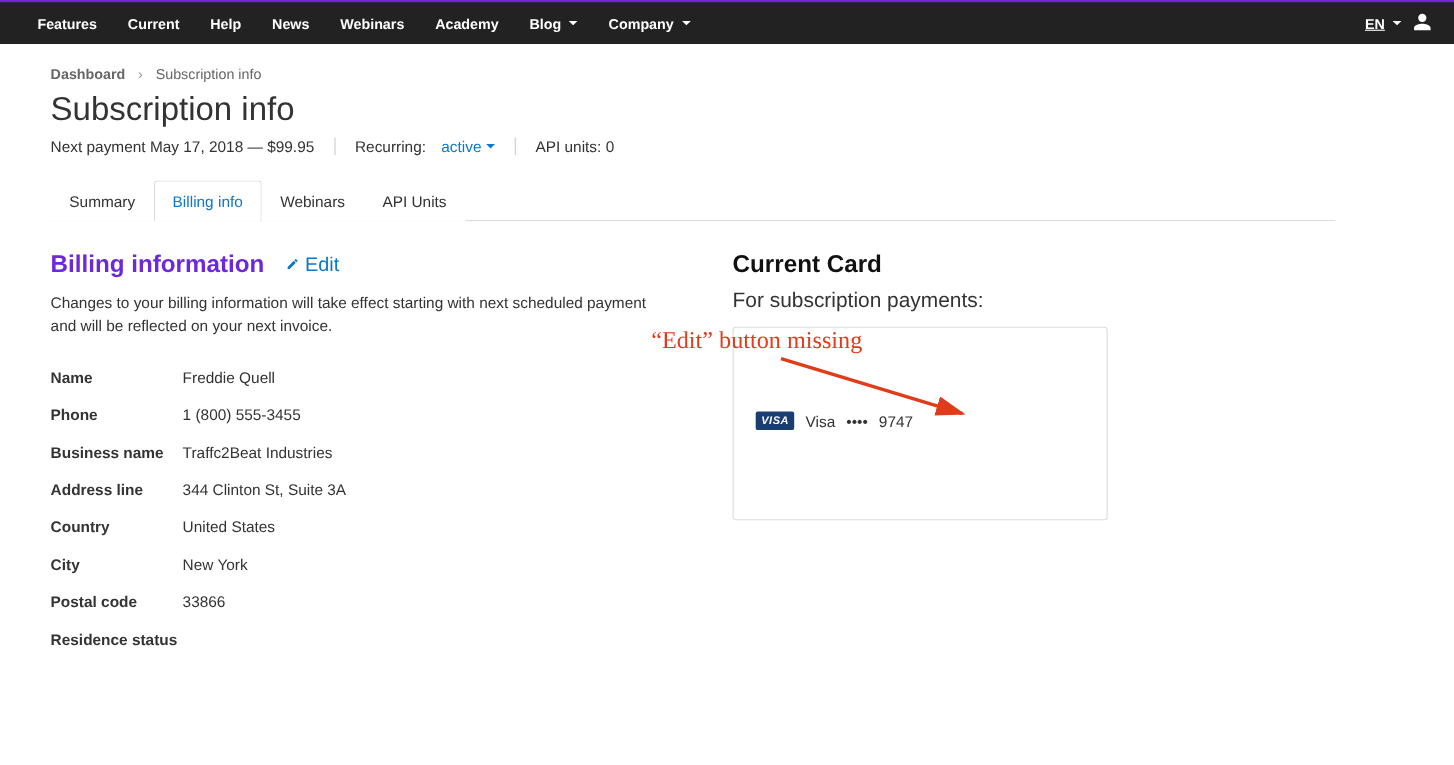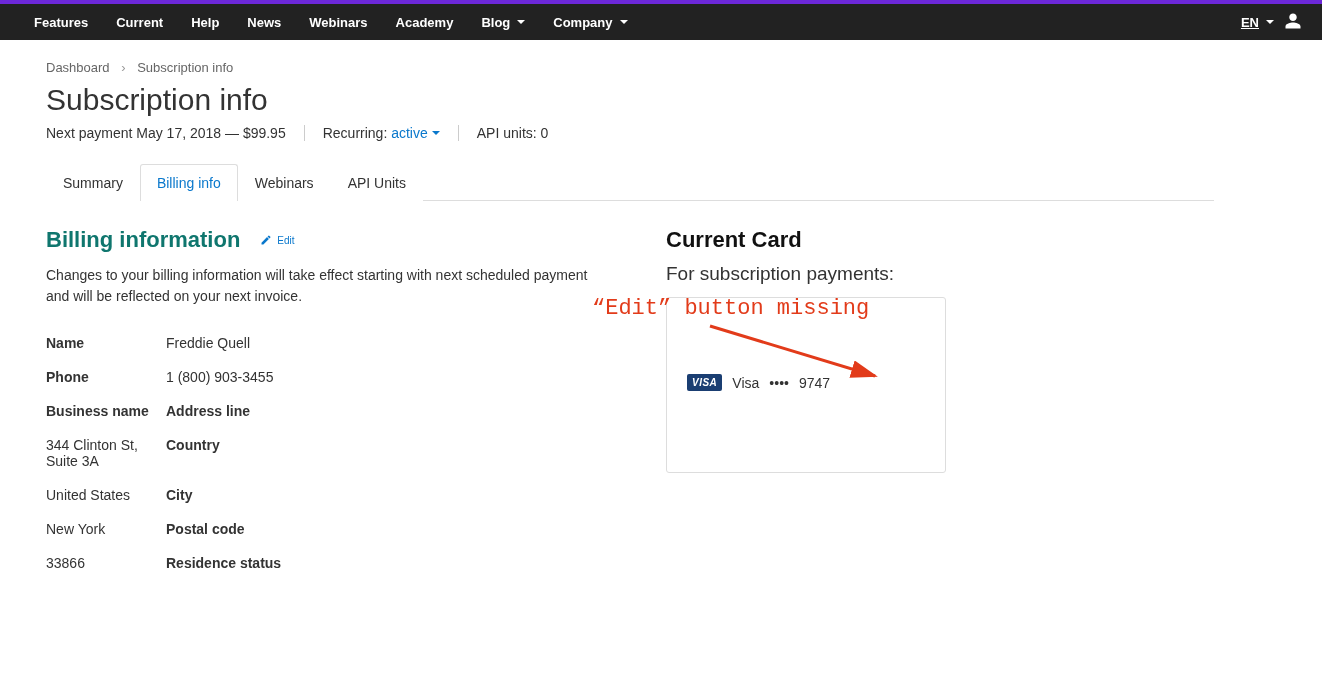--- a/index.html
+++ b/index.html
@@ -1,52 +1,52 @@
 <!DOCTYPE html>
 <html><head>
 <meta charset="utf-8">
 <style>
   * { box-sizing: border-box; margin: 0; padding: 0; }
   body { font-family: -apple-system, BlinkMacSystemFont, "Segoe UI", Arial, sans-serif; font-size: 14px; color: #333; background: #fff; width: 1322px; }
-  .topbar { background: #222; height: 40px; display: flex; align-items: center; padding: 0 20px; border-top: 4px solid #6d28d9; justify-content: space-between; }
+  .topbar { background: #222; height: 40px; display: flex; align-items: center; padding: 0 20px; border-top: 2px solid #6d28d9; justify-content: space-between; }
   .topnav { display: flex; gap: 0; }
   .topnav a { color: #fff; text-decoration: none; padding: 11px 14px; font-size: 13px; font-weight: 600; display: inline-flex; align-items: center; gap: 4px; }
   .caret { width: 0; height: 0; border-left: 4px solid transparent; border-right: 4px solid transparent; border-top: 4px solid #fff; display: inline-block; margin-left: 3px; }
   .topright { display: flex; align-items: center; gap: 10px; }
   .lang { color: #fff; font-size: 13px; font-weight: 600; display: flex; align-items: center; gap: 4px; cursor: pointer; text-decoration: underline; }
   .user-icon svg { width: 18px; height: 18px; fill: #fff; }
   .container { padding: 20px 46px; max-width: 1260px; }
   .breadcrumb { font-size: 13px; color: #666; margin-bottom: 8px; }
-  .breadcrumb a { color: #666; text-decoration: none; }
+  .breadcrumb a { color: #666; text-decoration: none; font-weight: bold; }
   .breadcrumb .sep { margin: 0 8px; color: #999; }
   h1.page-title { font-size: 30px; font-weight: 400; color: #333; margin-bottom: 8px; }
   .subline { font-size: 14px; color: #333; display: flex; align-items: center; gap: 18px; margin-bottom: 22px; }
   .subline .divider { width: 1px; height: 16px; background: #ccc; }
-  .subline .recurring-state { color: #0a78cc; cursor: pointer; display: inline-flex; align-items: center; gap: 4px; }
+  .subline .recurring-state { color: #0a78cc; cursor: pointer; display: inline-flex; align-items: center; gap: 4px; margin-left: 10px; }
   .caret-blue { width: 0; height: 0; border-left: 4px solid transparent; border-right: 4px solid transparent; border-top: 4px solid #0a78cc; display: inline-block; }
   .tabs { border-bottom: 1px solid #ddd; display: flex; gap: 0; margin-bottom: 26px; }
   .tab { padding: 10px 16px; font-size: 14px; color: #333; cursor: pointer; border: 1px solid transparent; border-bottom: none; position: relative; top: 1px; background: #fff; text-align: right; }
   .tab.active { border-color: #ddd; color: #0a78cc; border-radius: 3px 3px 0 0; }
   .cols { display: flex; gap: 60px; align-items: flex-start; }
   .left { flex: 1; max-width: 560px; }
-  .right { width: 280px; }
+  .right { width: 341px; }
   .section-head { display: flex; align-items: center; gap: 20px; margin-bottom: 12px; }
-  .section-head h2 { font-size: 22px; font-weight: 600; color: #0f766e; }
-  .edit-link { color: #0a78cc; font-size: 10px; display: inline-flex; align-items: flex-end; gap: 5px; cursor: pointer; }
+  .section-head h2 { font-size: 22px; font-weight: 600; color: #6d28d9; }
+  .edit-link { color: #0a78cc; font-size: 18px; display: inline-flex; align-items: center; gap: 5px; cursor: pointer; }
   .edit-link svg { width: 12px; height: 12px; fill: #0a78cc; }
   .desc { font-size: 14px; color: #333; line-height: 1.5; margin-bottom: 28px; }
   .fields { display: grid; grid-template-columns: 120px 1fr; row-gap: 18px; column-gap: 0; font-size: 14px; }
   .flabel { font-weight: 600; color: #333; }
   .fval { color: #333; }
   .right h2 { font-size: 22px; font-weight: 600; color: #111; margin-bottom: 10px; }
   .right .sub { font-size: 19px; color: #333; margin-bottom: 12px; }
   .card-box { border: 1px solid #ddd; border-radius: 3px; min-height: 176px; padding: 20px; display: flex; align-items: flex-start; }
   .card-row { display: flex; align-items: center; gap: 10px; margin-top: 56px; }
   .visa-badge { background: #1a3e72; color: #fff; font-size: 10px; font-weight: 700; padding: 3px 5px; border-radius: 2px; letter-spacing: 0.5px; font-style: italic; }
-  .annot { position: absolute; color: #e23b1a; font-size: 22px; font-family: Liberation Mono, monospace; pointer-events: none; text-align: center; }
+  .annot { position: absolute; color: #e23b1a; font-size: 22px; font-family: Liberation Serif, serif; pointer-events: none; text-align: center; }
   .annot-text { left: 592px; top: 296px; }
   .arrow-svg { position: absolute; left: 700px; top: 316px; pointer-events: none; }
   .page { position: relative; }
 </style>
 </head>
 <body>
 
 <div class="page">
 
 <div class="topbar">
@@ -121,23 +121,24 @@
           <span>Edit</span>
         </span>
       </div>
       <p class="desc">Changes to your billing information will take effect starting with next scheduled payment and will be reflected on your next invoice.</p>
 
       <div class="fields">
         <div class="flabel">Name</div>
         <div class="fval">Freddie Quell</div>
 
         <div class="flabel">Phone</div>
-        <div class="fval">1 (800) 903-3455</div>
+        <div class="fval">1 (800) 555-3455</div>
 
         <div class="flabel">Business name</div>
+        <div class="fval">Traffc2Beat Industries</div>
 
         <div class="flabel">Address line</div>
         <div class="fval">344 Clinton St, Suite 3A</div>
 
         <div class="flabel">Country</div>
         <div class="fval">United States</div>
 
         <div class="flabel">City</div>
         <div class="fval">New York</div>
 

